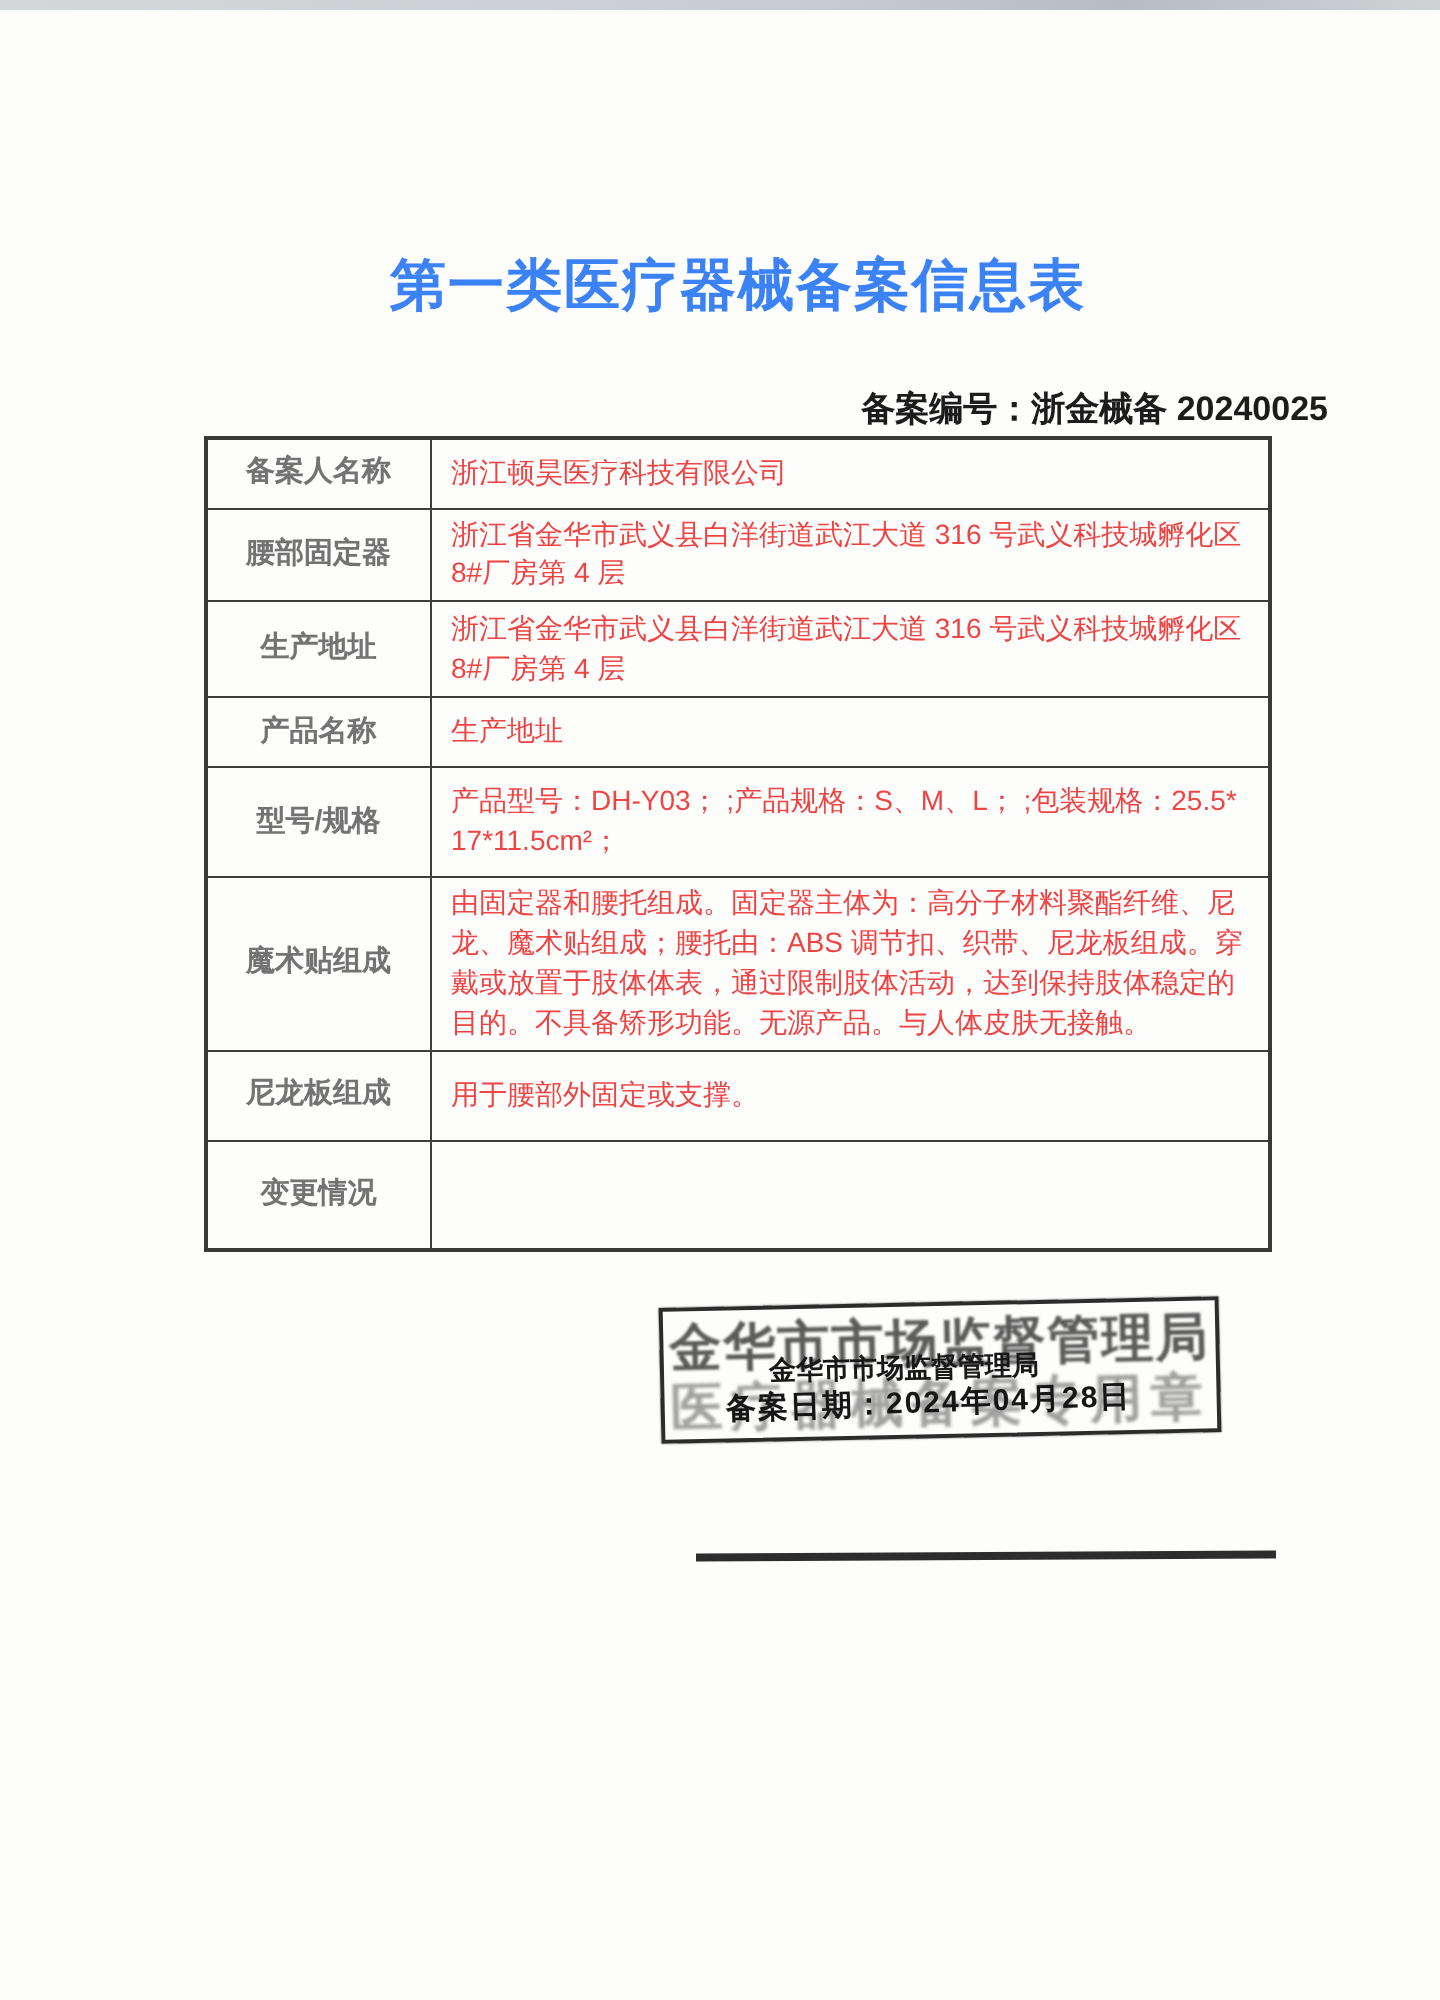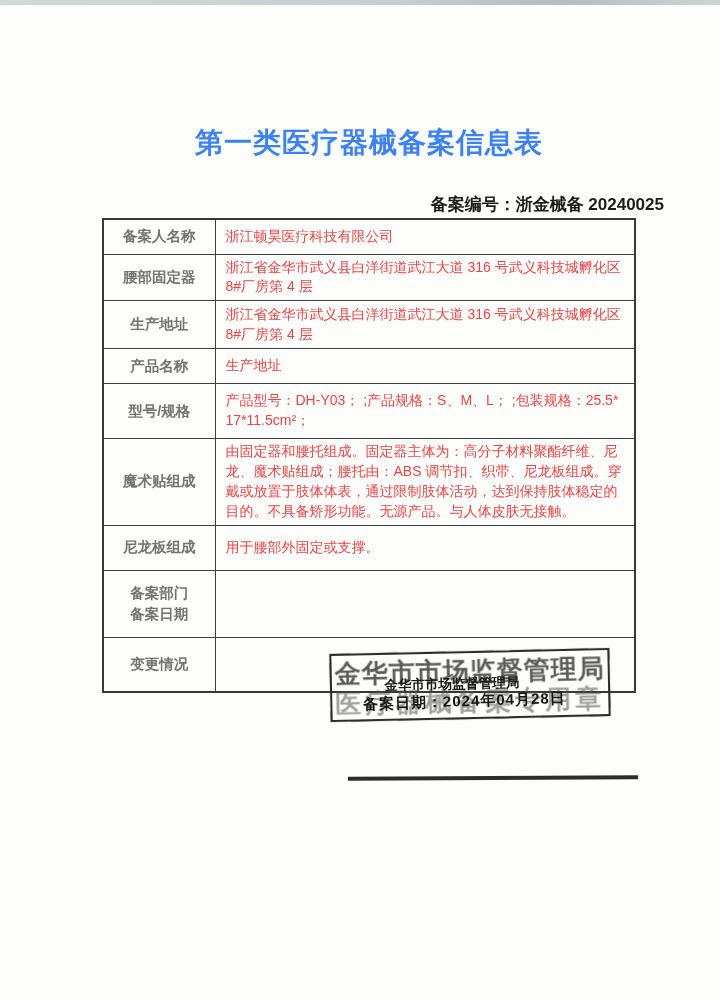--- a/index.html
+++ b/index.html
@@ -129,27 +129,20 @@
       <td class="val">产品型号：DH-Y03；  ;产品规格：S、M、L；  ;包装规格：25.5*17*11.5cm²；</td>
     </tr>
     <tr style="height:82px;">
       <td class="lbl">魔术贴组成</td>
       <td class="val">由固定器和腰托组成。固定器主体为：高分子材料聚酯纤维、尼龙、魔术贴组成；腰托由：ABS 调节扣、织带、尼龙板组成。穿戴或放置于肢体体表，通过限制肢体活动，达到保持肢体稳定的目的。不具备矫形功能。无源产品。与人体皮肤无接触。</td>
     </tr>
     <tr style="height:45px;">
       <td class="lbl">尼龙板组成</td>
       <td class="val">用于腰部外固定或支撑。</td>
     </tr>
-    <tr style="height:67px;">
-      <td class="lbl">
-        <div>备案部门</div>
-        <div>备案日期</div>
-      </td>
-      <td class="val"></td>
-    </tr>
     <tr style="height:55px;">
       <td class="lbl">变更情况</td>
       <td class="val"></td>
     </tr>
   </tbody>
 </table>
 
 <div class="stamp">
   <div class="seal-line1">金华市市场监督管理局</div>
   <div class="seal-line2">医疗器械备案专用章</div>

